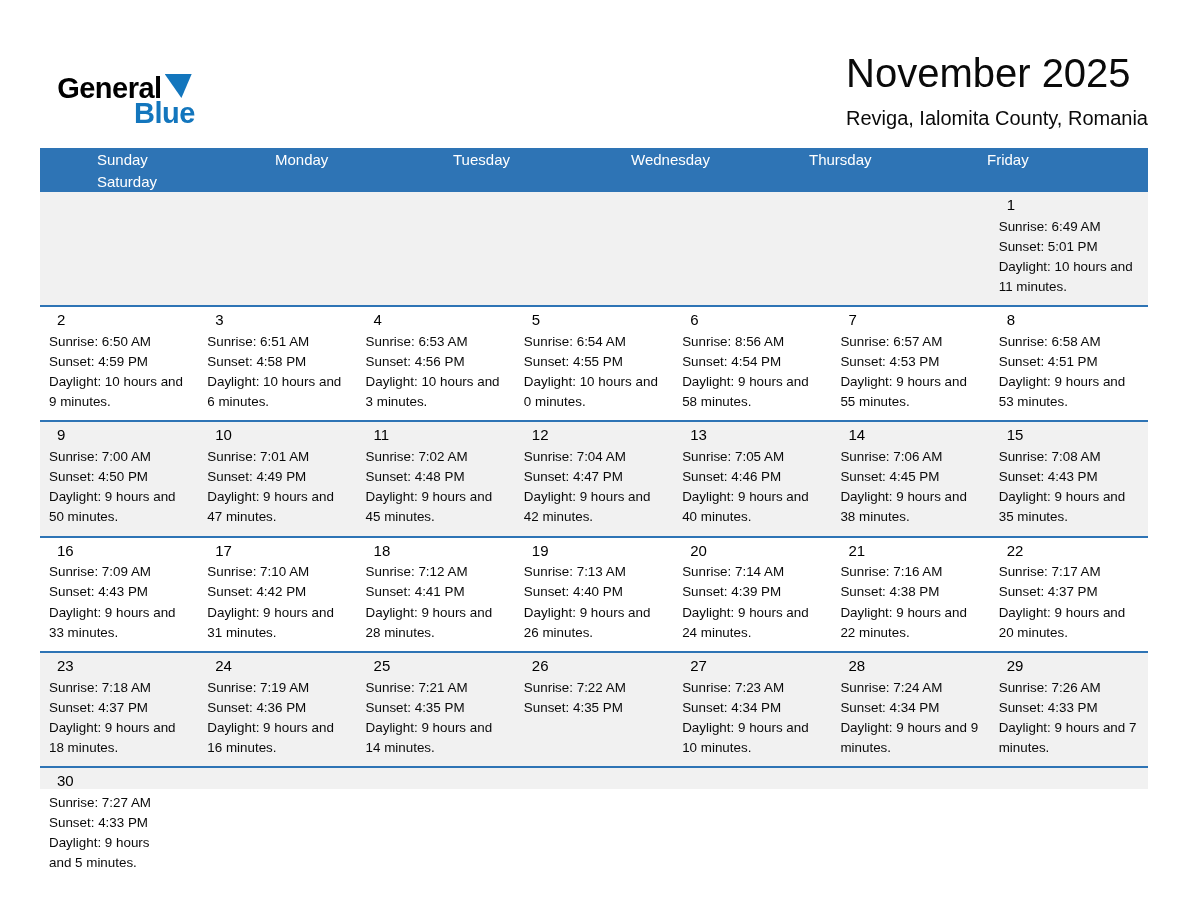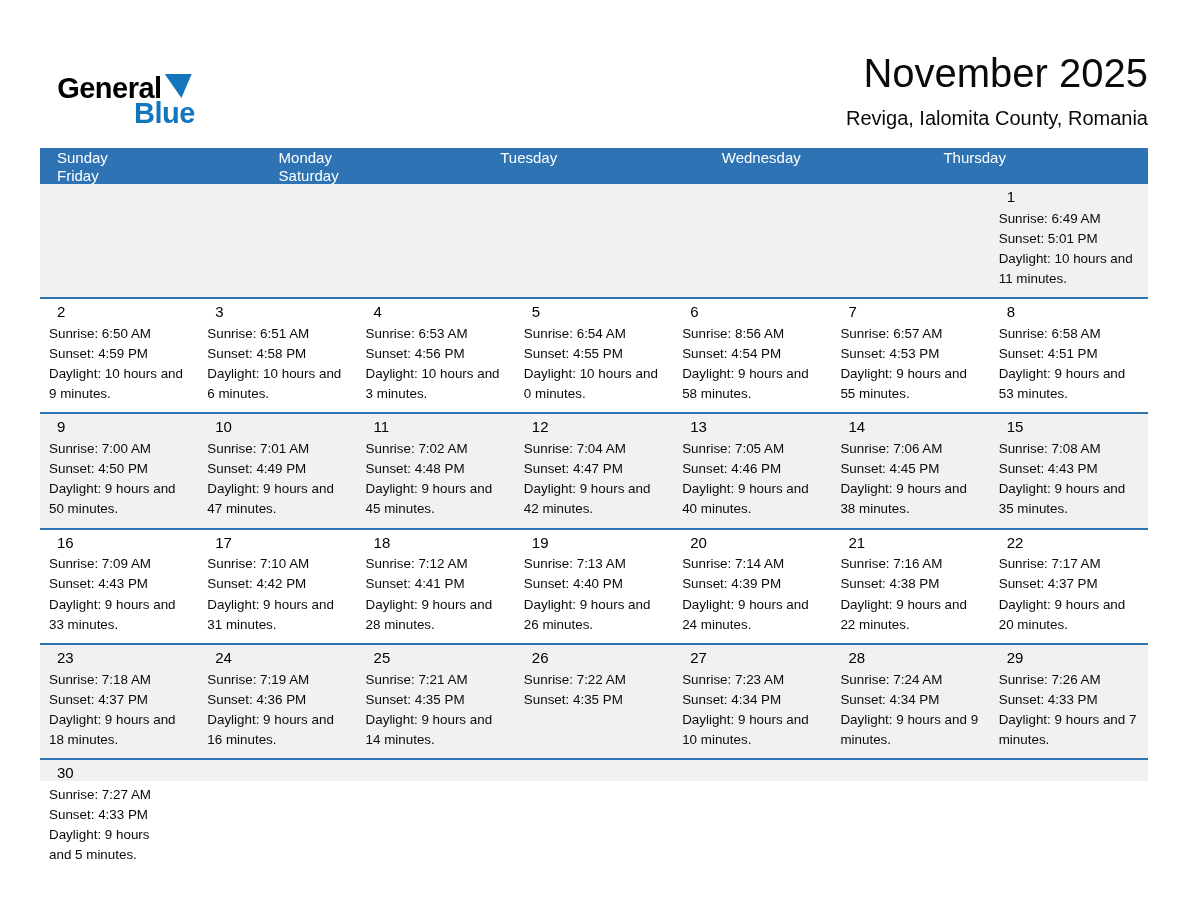--- a/index.html
+++ b/index.html
@@ -35,32 +35,33 @@
     background: var(--brand-blue);
     clip-path: polygon(0 0, 100% 0, 62% 100%);
     vertical-align: top;
   }
   .logo-line2 {
     font-size: 29px; font-weight: 700;
     color: var(--brand-blue);
     letter-spacing: -0.5px;
     margin: -4px 0 0 80px;
   }
-  .titles { text-align: right; }
+  .titles { }
   .page-title { font-size: 40px; font-weight: 400; color: #0a0a0a; line-height: 1.05; }
   .page-subtitle { font-size: 20px; font-weight: 400; color: #0a0a0a; margin-top: 13px; }
 
   
   .calendar { margin: 18px 40px 0 40px; }
   .weekday-row {
     display: grid;
-    grid-template-columns: repeat(5, 1fr);
+    grid-template-columns: repeat(6, 1fr);
     background: var(--header-blue);
-    height: 36px;
+    height: 44px;
     align-items: center;
+    padding-left: 40px;
   }
   .weekday-cell {
     color: #ffffff;
     font-size: 15px;
     padding-left: 17px;
     white-space: nowrap;
     overflow: hidden;
   }
   .weeks { width: 100%; }
   .week-row {

